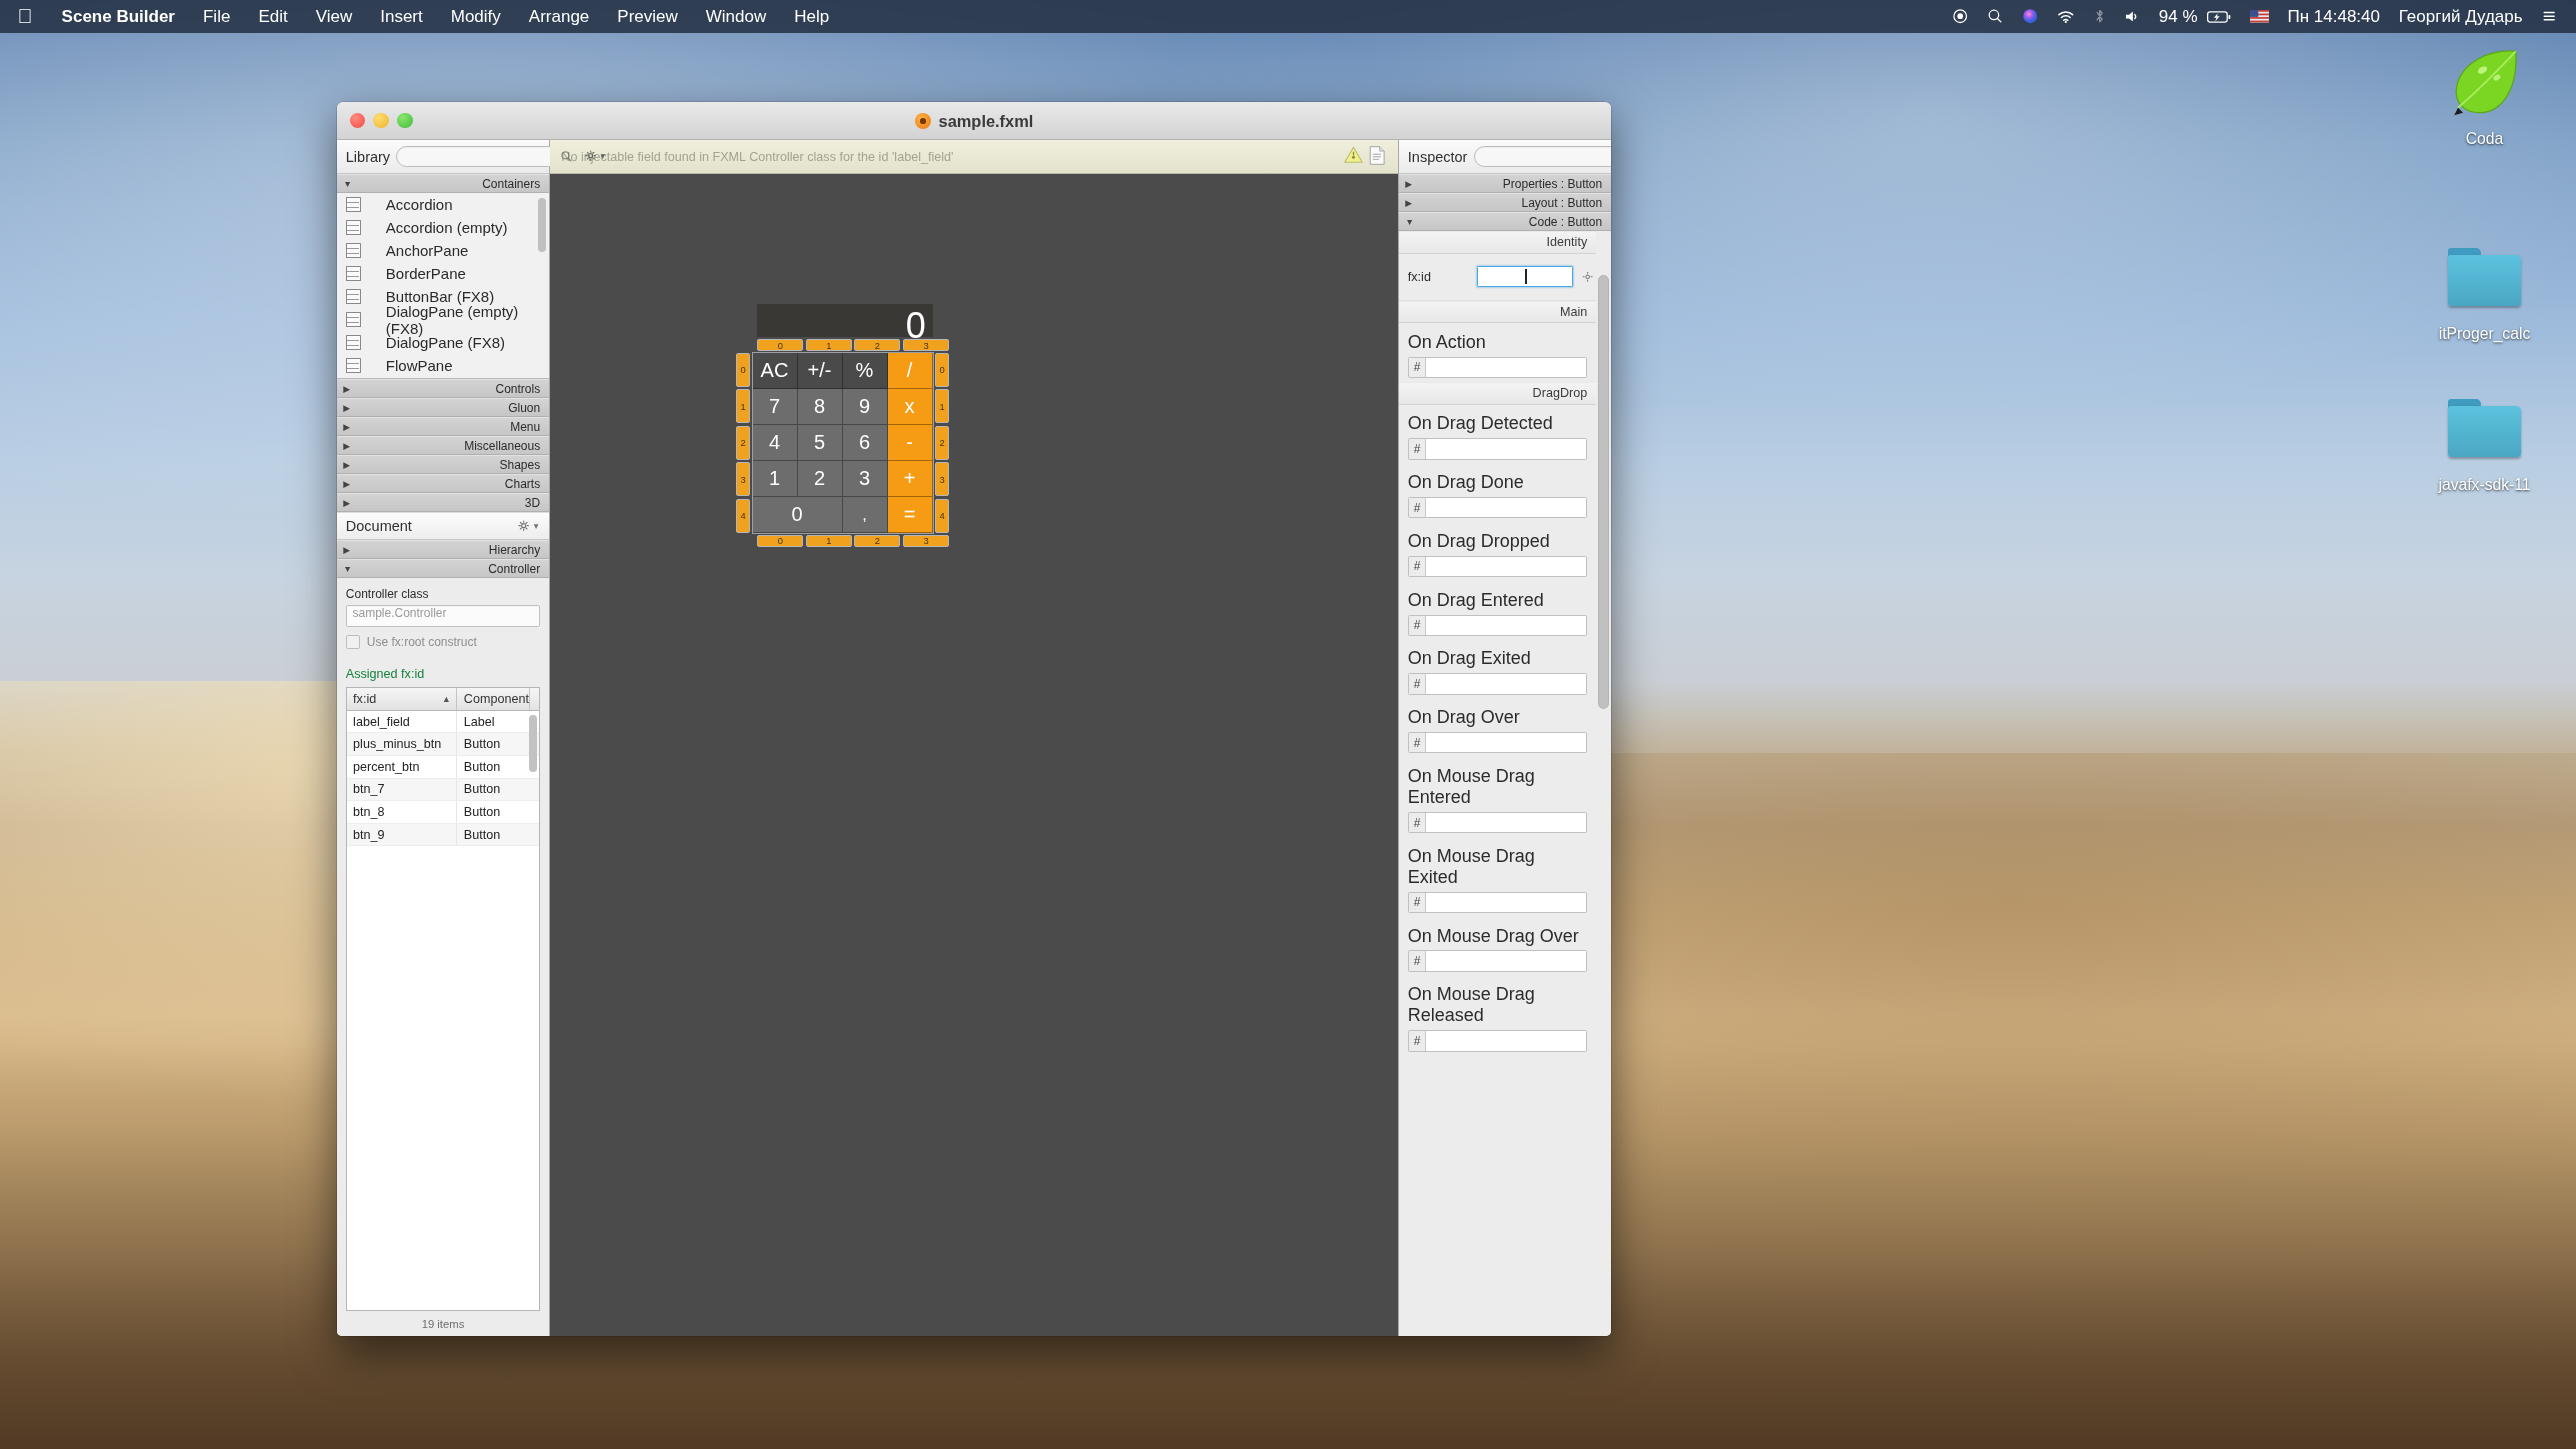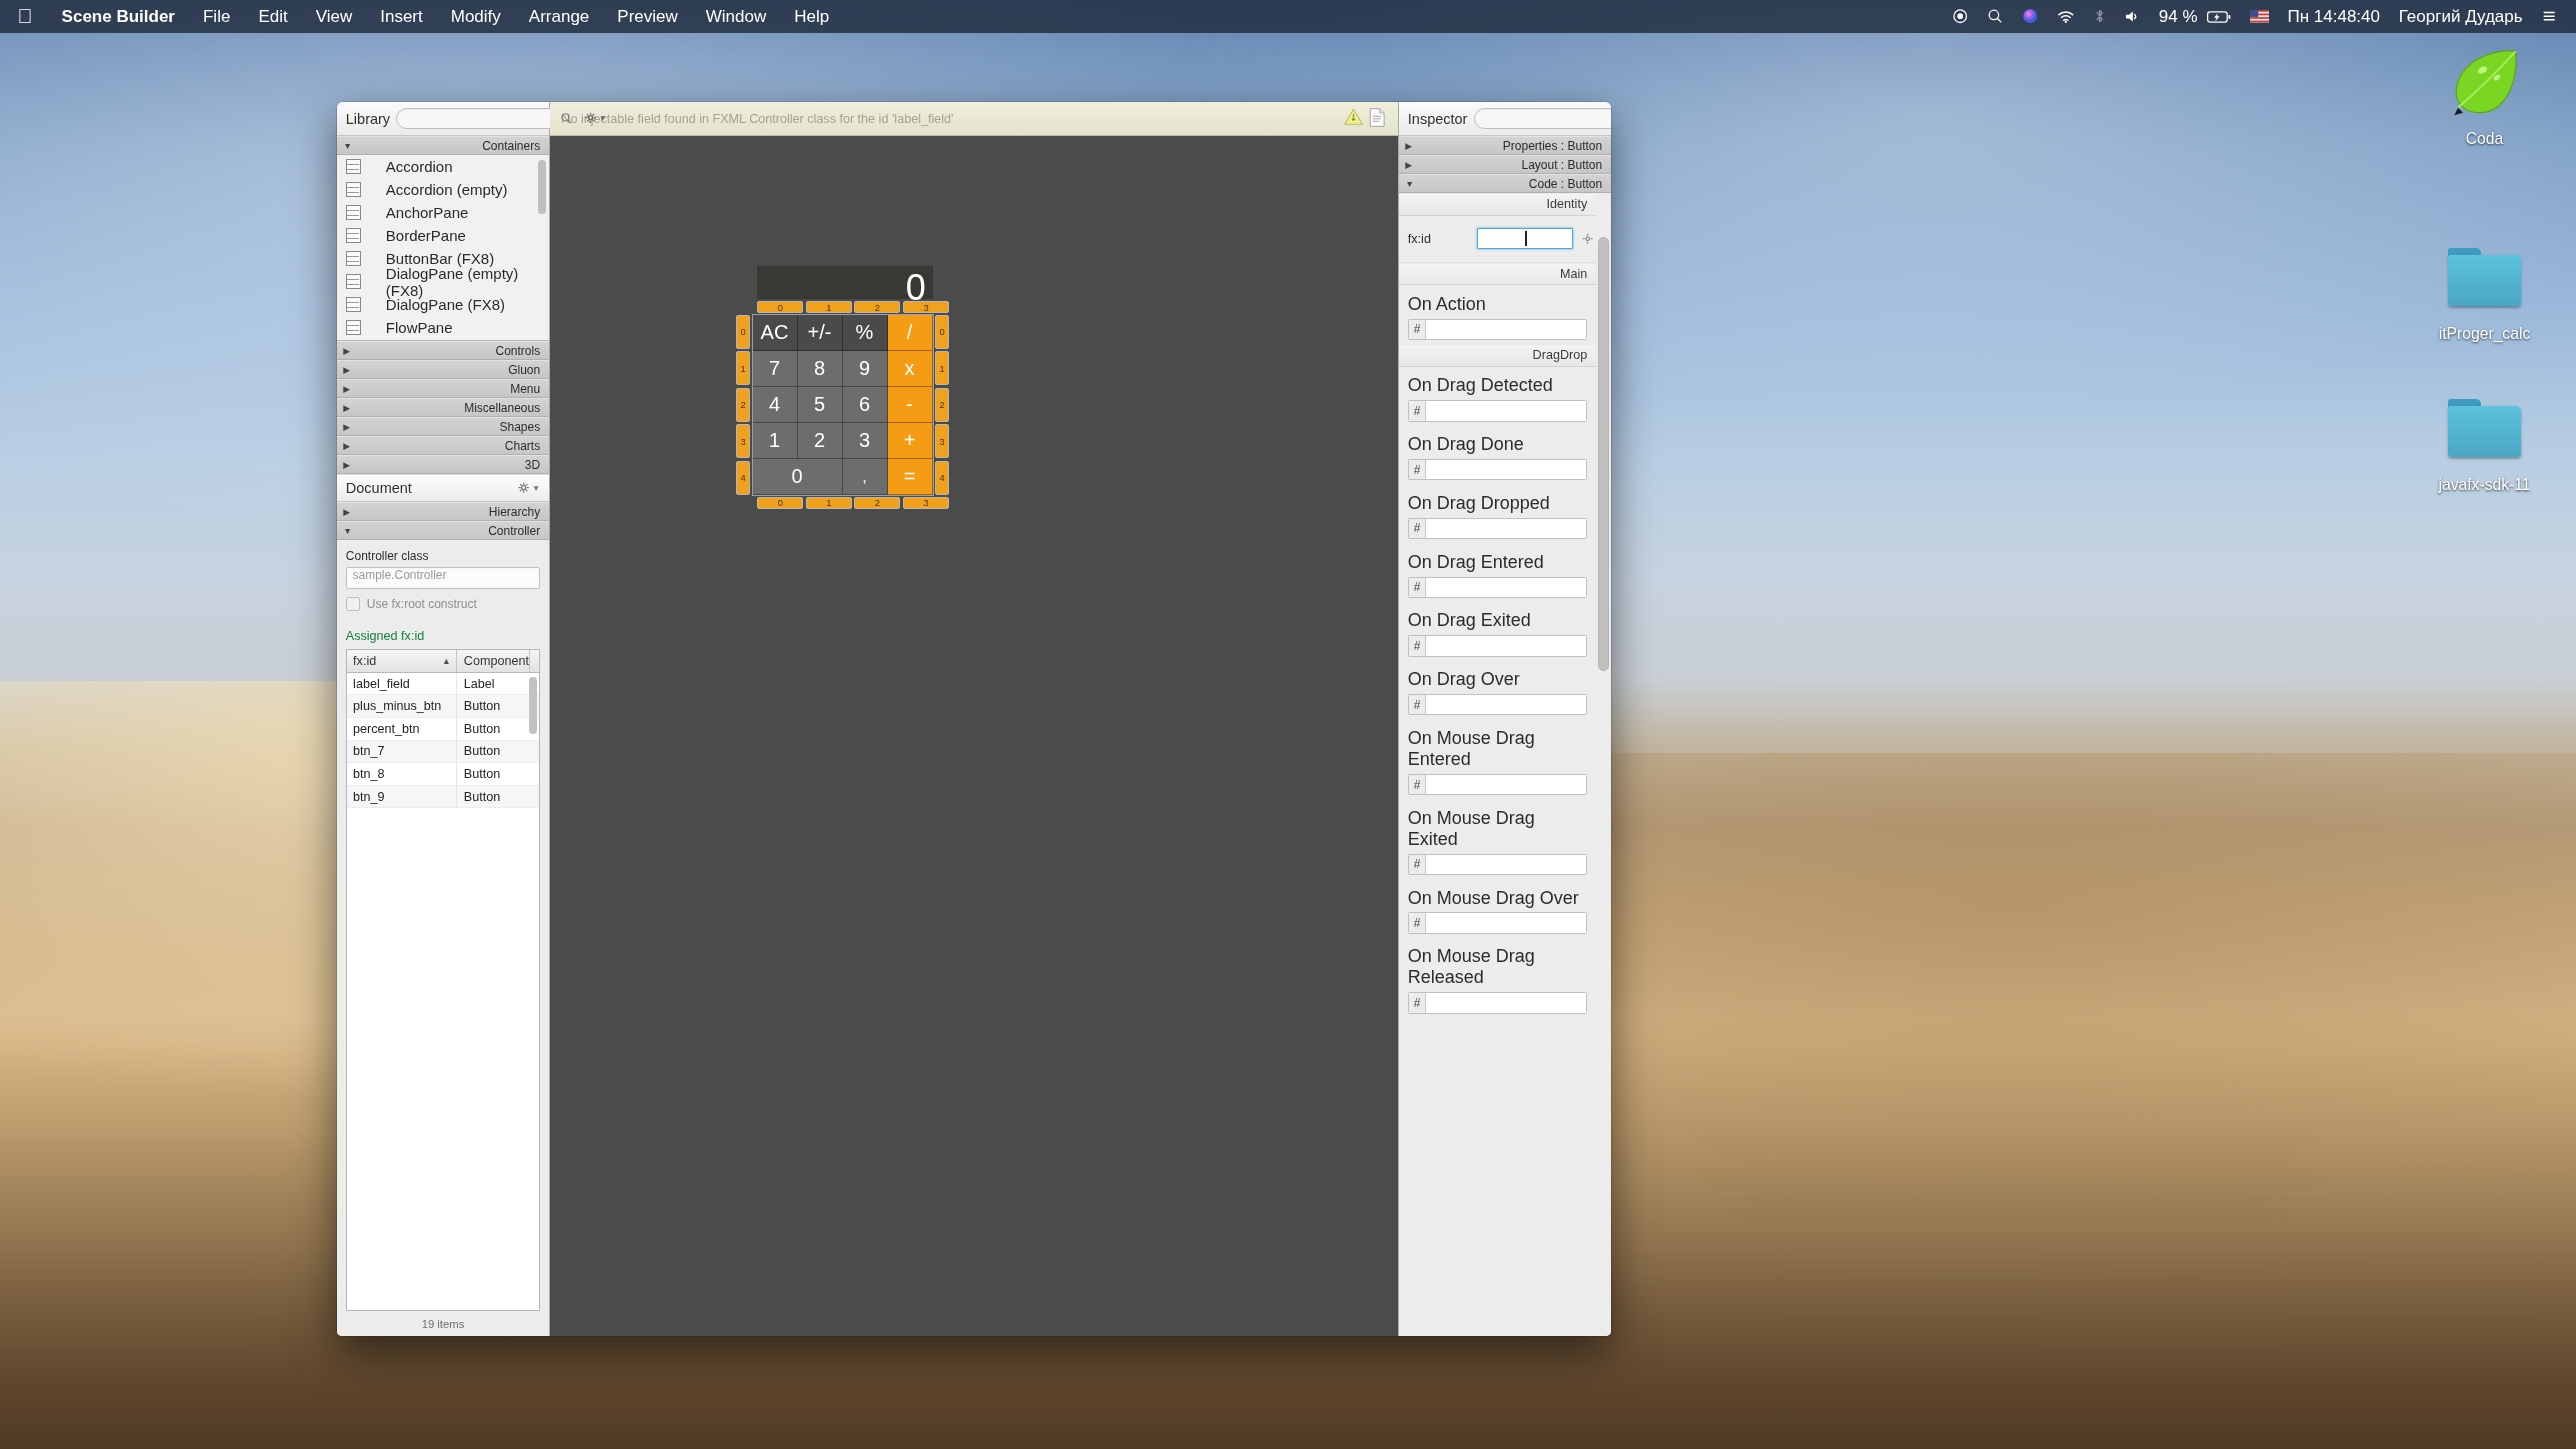--- a/index.html
+++ b/index.html
@@ -470,20 +470,33 @@
         <rect x="4" y="6" width="18" height="2.4" rx="1.2" fill="#fff"></rect>
         <rect x="4" y="11.8" width="18" height="2.4" rx="1.2" fill="#fff"></rect>
         <rect x="4" y="17.6" width="18" height="2.4" rx="1.2" fill="#fff"></rect>
       </svg>
     </div>
   </div>
 </div>
 
 <div id="sbwin">
 
+  <div id="titlebar">
+    <div class="traffic">
+      <div class="tl red"></div>
+      <div class="tl yel"></div>
+      <div class="tl grn"></div>
+    </div>
+    <div class="title-center">
+      <span class="fxml-dot">
+          <i></i>
+        </span>
+      <span>sample.fxml</span>
+    </div>
+  </div>
 
   <div id="wincontent">
 
     <div id="leftpanel">
 
       <div class="panel-head">
         <span class="ptitle">Library</span>
         <div class="search-box">
           <input type="text" placeholder="" style="">
           <span class="icn">

